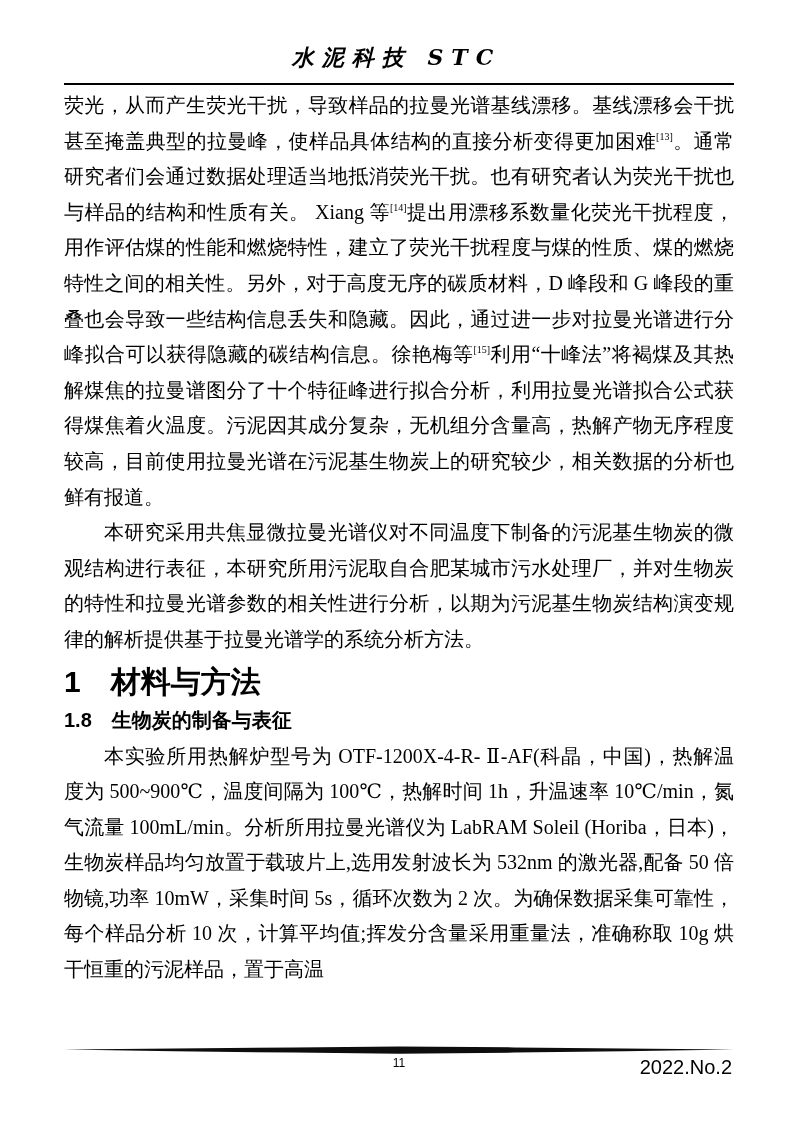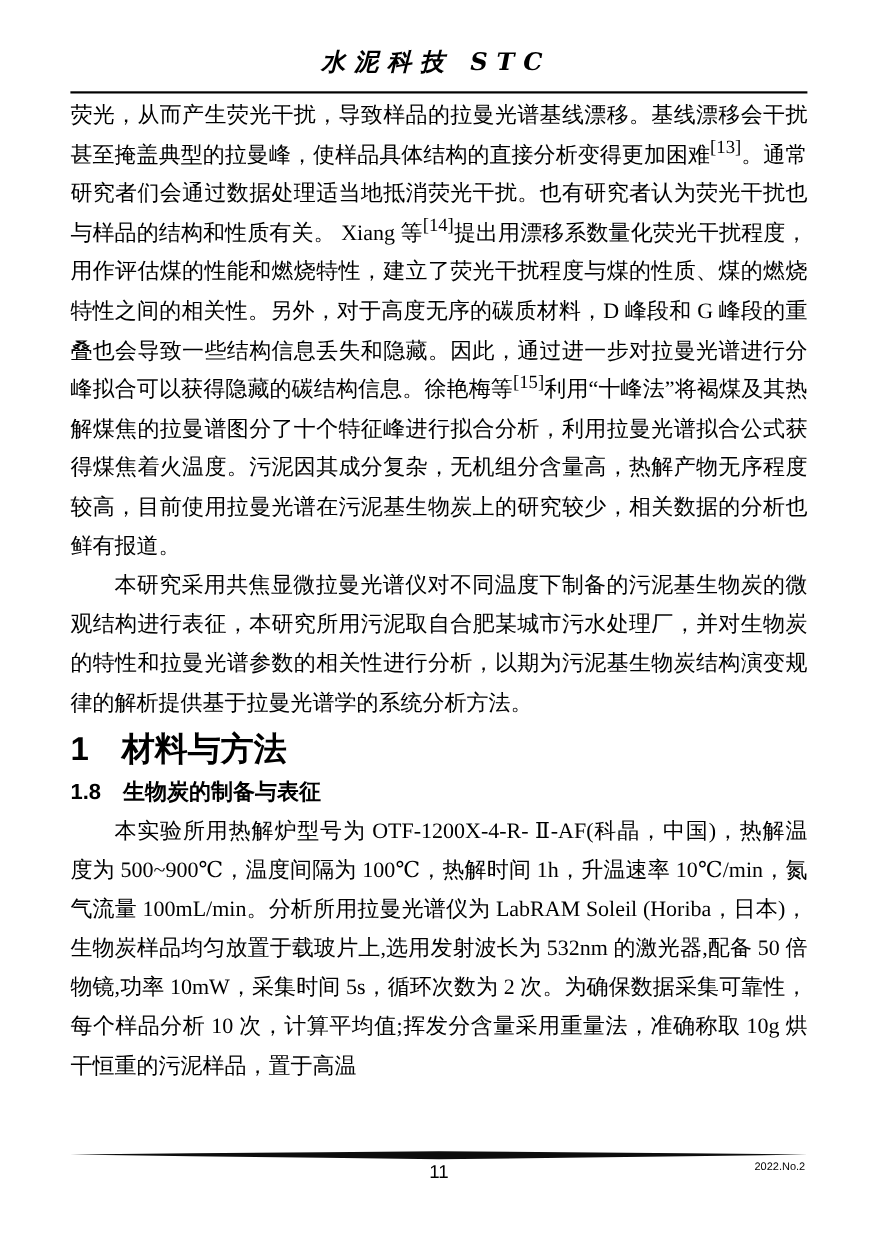--- a/index.html
+++ b/index.html
@@ -27,33 +27,33 @@
   .h1{
     font-family:"Liberation Sans","DejaVu Sans",sans-serif;
     font-weight:bold;font-size:30px;line-height:41px;margin:3px 0 0 0;
     text-align:left;
   }
   .h2{
     font-family:"Liberation Sans","DejaVu Sans",sans-serif;
     font-weight:bold;font-size:20px;line-height:37px;margin:0;
     text-align:left;
   }
-  sup{font-size:17px;line-height:0;vertical-align:super;}
+  sup{font-size:10px;line-height:0;vertical-align:super;}
   
   .page-footer{position:absolute;left:64px;right:59px;top:1046px;}
   .footer-rule{display:block;width:100%;height:9px;}
   .footer-row{
     position:relative;height:22px;margin-top:1px;
     font-family:"Liberation Sans","DejaVu Sans",sans-serif;
   }
   .page-number{
     position:absolute;left:50%;transform:translateX(-50%);
-    font-size:17px;
+    font-size:12px;
   }
-  .issue-number{position:absolute;right:2px;font-size:10px;}
+  .issue-number{position:absolute;right:2px;font-size:20px;}
 </style>
 </head>
 <body>
 
 <div class="page">
 
   <header class="page-header">
     <div class="journal-title">水泥科技 STC</div>
     <div class="header-rule"></div>
   </header>

